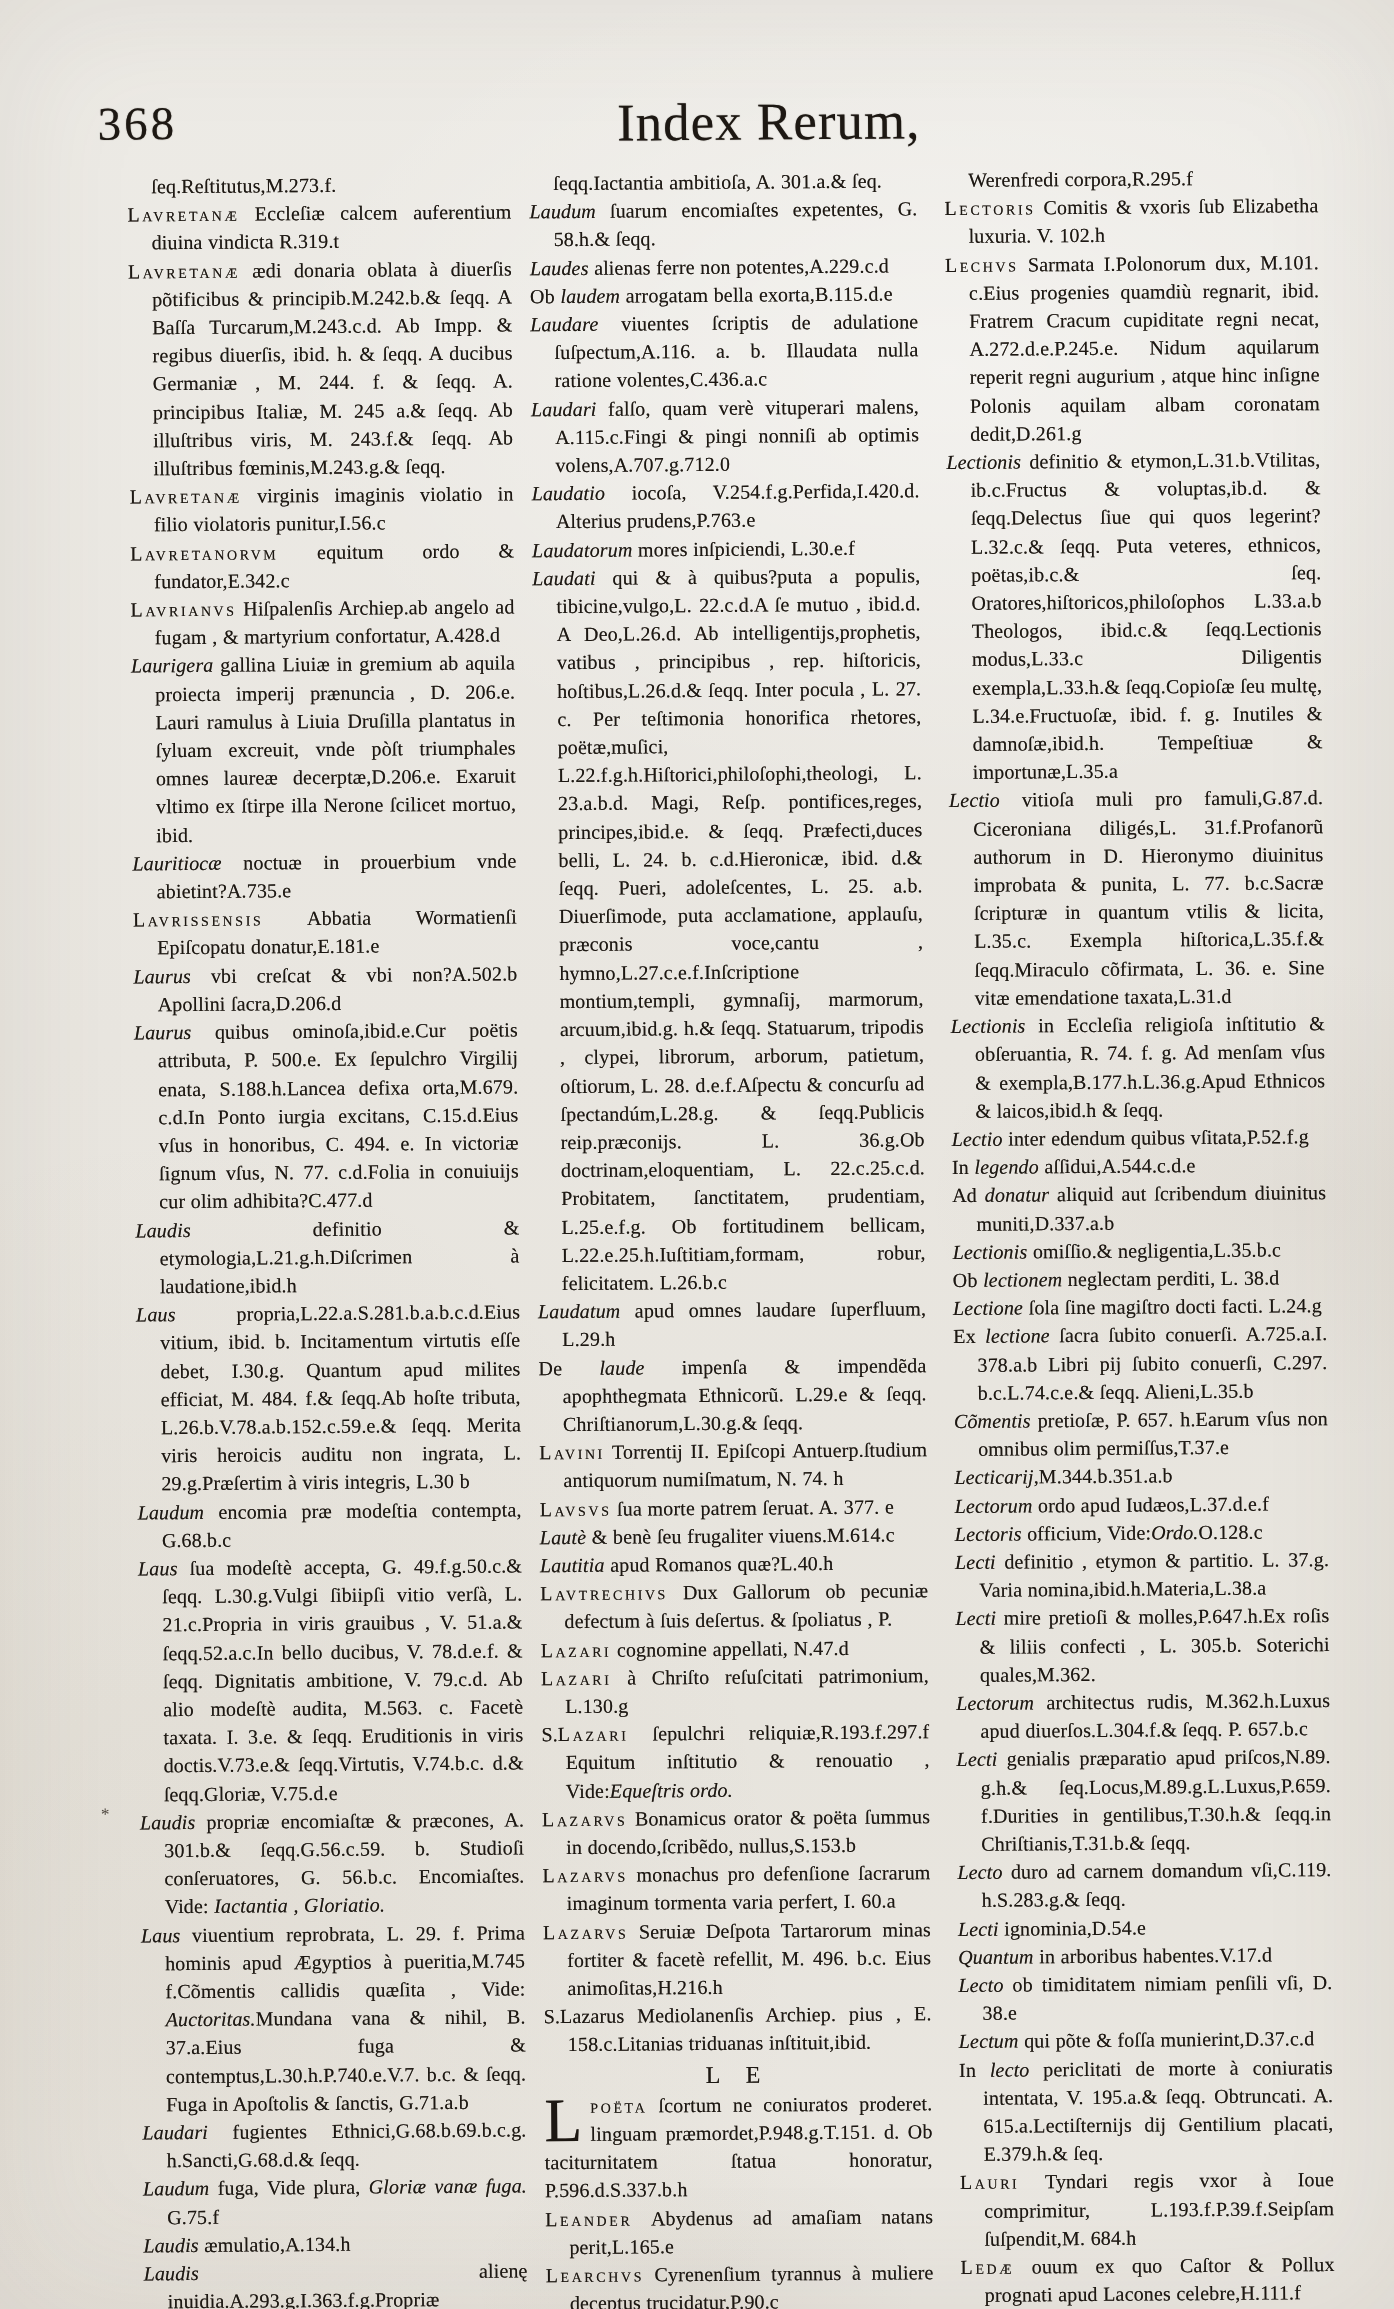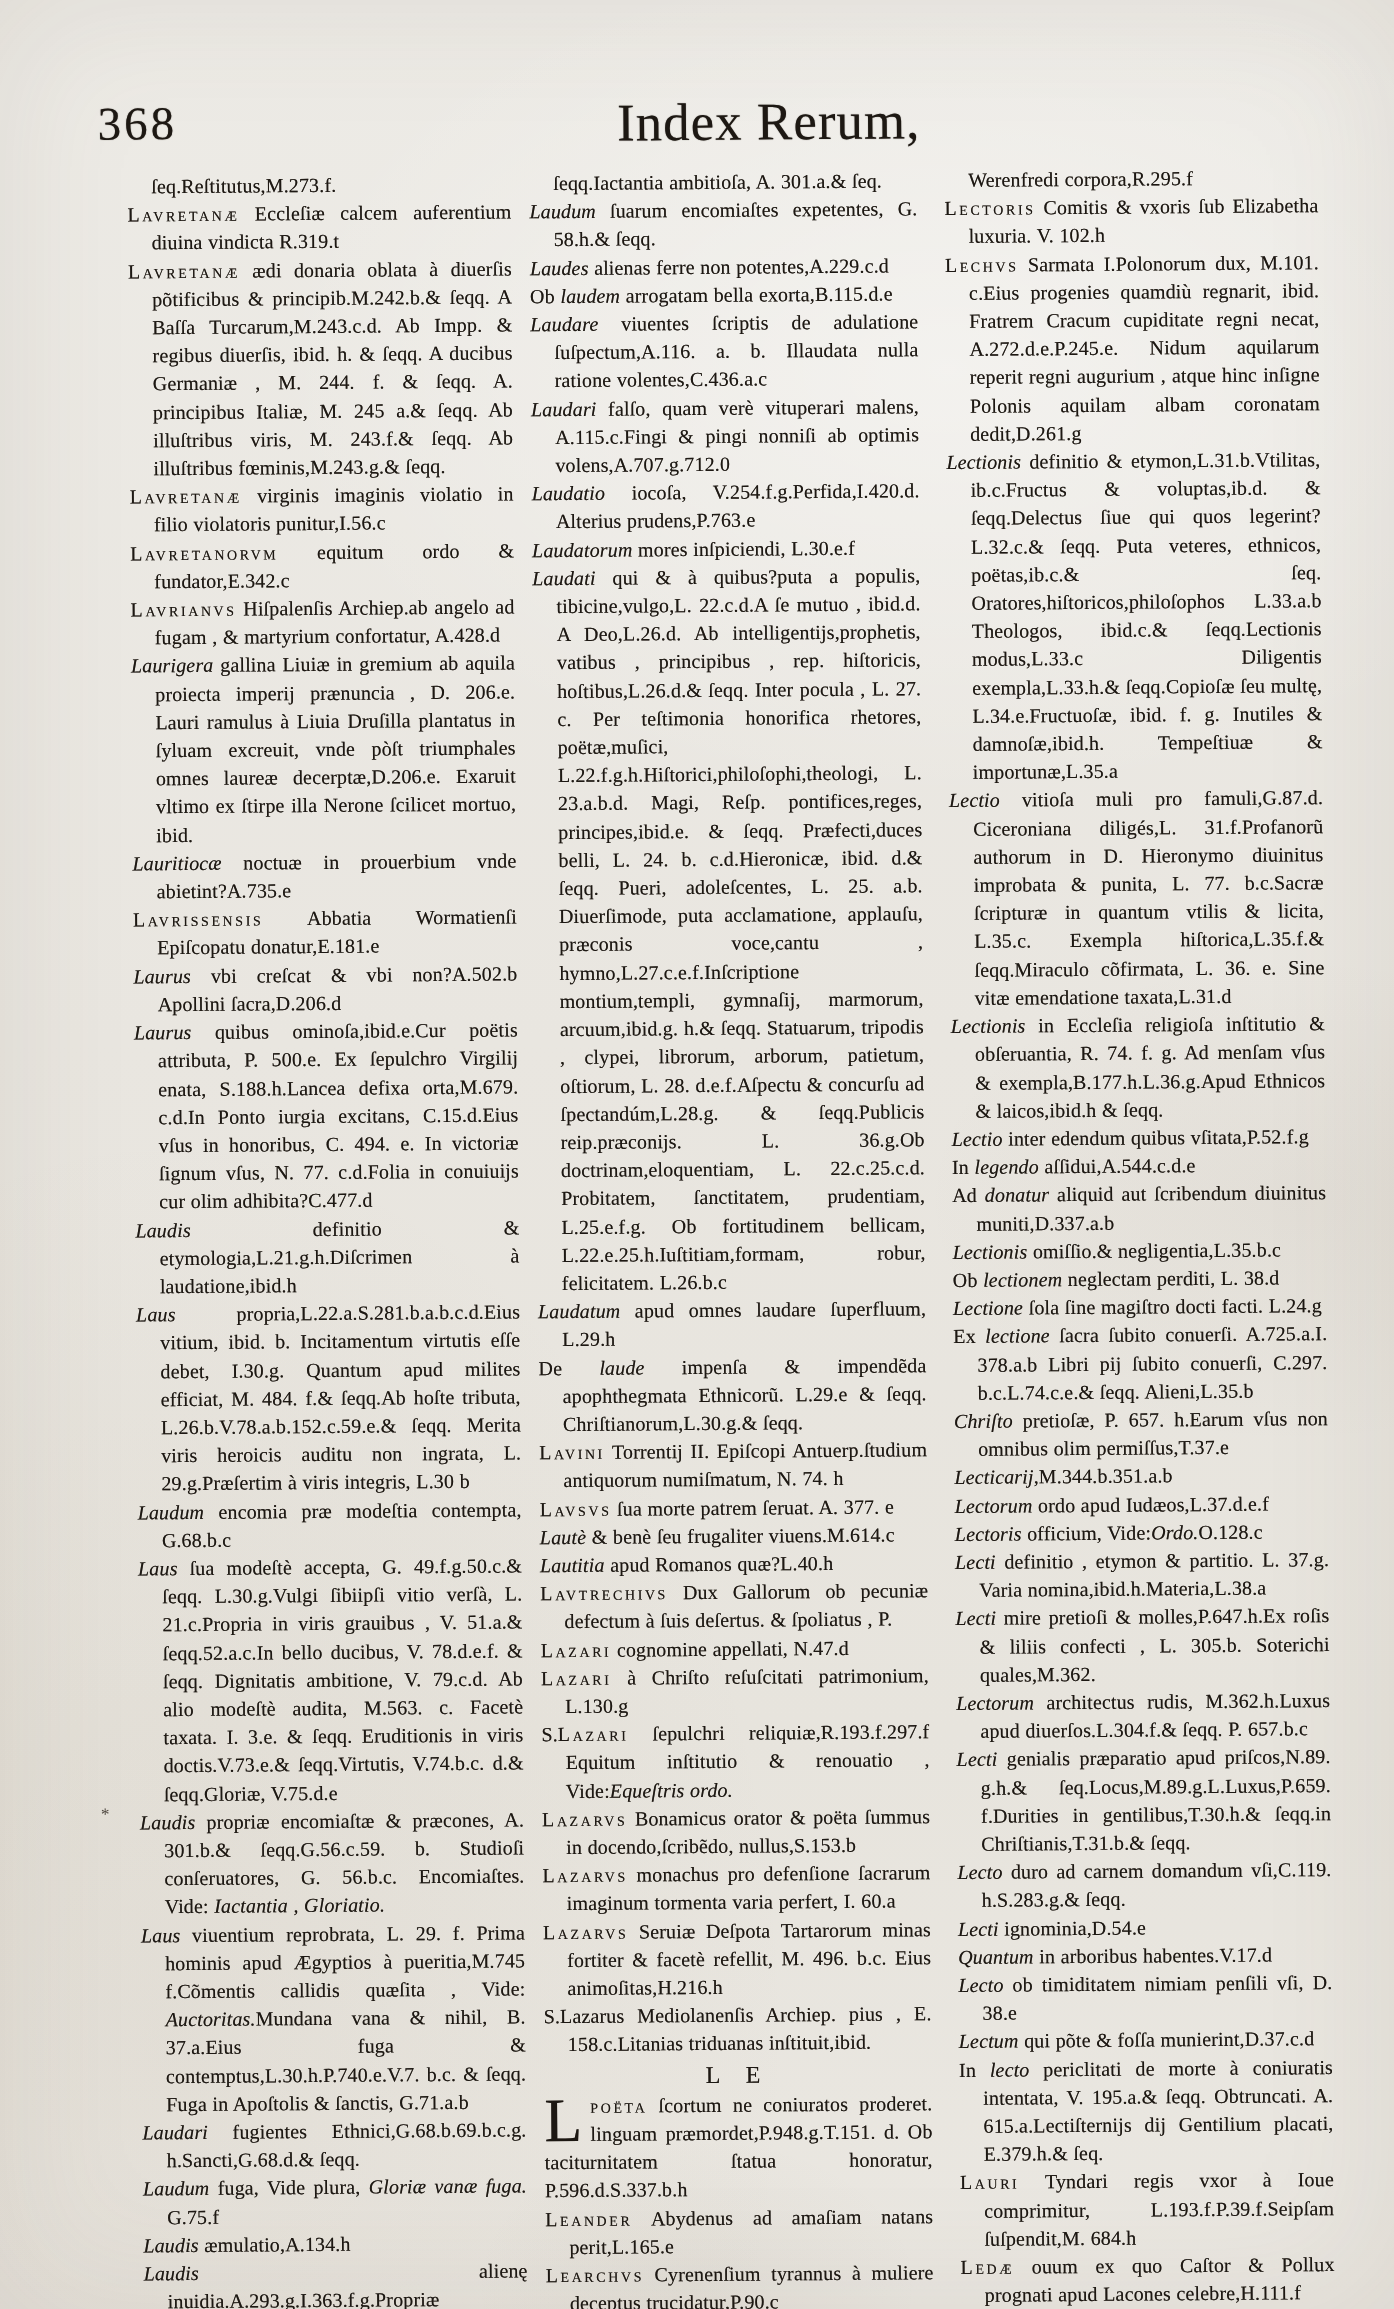--- a/index.html
+++ b/index.html
@@ -125,21 +125,21 @@
         <p class="entry"><span class="it">Lectionis</span><span class="rm"> definitio &amp; etymon,L.31.b.Vtilitas, ib.c.Fructus &amp; voluptas,ib.d. &amp; ſeqq.Delectus ſiue qui quos legerint?L.32.c.&amp; ſeqq. Puta veteres, ethnicos, poëtas,ib.c.&amp; ſeq. Oratores,hiſtoricos,philoſophos L.33.a.b Theologos, ibid.c.&amp; ſeqq.Lectionis modus,L.33.c Diligentis exempla,L.33.h.&amp; ſeqq.Copioſæ ſeu multę, L.34.e.Fructuoſæ, ibid. f. g. Inutiles &amp; damnoſæ,ibid.h. Tempeſtiuæ &amp; importunæ,L.35.a</span></p>
         <p class="entry"><span class="it">Lectio</span><span class="rm"> vitioſa muli pro famuli,G.87.d. Ciceroniana diligés,L. 31.f.Profanorũ authorum in D. Hieronymo diuinitus improbata &amp; punita, L. 77. b.c.Sacræ ſcripturæ in quantum vtilis &amp; licita, L.35.c. Exempla hiſtorica,L.35.f.&amp; ſeqq.Miraculo cõfirmata, L. 36. e. Sine vitæ emendatione taxata,L.31.d</span></p>
         <p class="entry"><span class="it">Lectionis</span><span class="rm"> in Eccleſia religioſa inſtitutio &amp; obſeruantia, R. 74. f. g. Ad menſam vſus &amp; exempla,B.177.h.L.36.g.Apud Ethnicos &amp; laicos,ibid.h &amp; ſeqq.</span></p>
         <p class="entry"><span class="it">Lectio</span><span class="rm"> inter edendum quibus vſitata,P.52.f.g</span></p>
         <p class="entry"><span class="rm">In </span><span class="it">legendo</span><span class="rm"> aſſidui,A.544.c.d.e</span></p>
         <p class="entry"><span class="rm">Ad </span><span class="it">donatur</span><span class="rm"> aliquid aut ſcribendum diuinitus muniti,D.337.a.b</span></p>
         <p class="entry"><span class="it">Lectionis</span><span class="rm"> omiſſio.&amp; negligentia,L.35.b.c</span></p>
         <p class="entry"><span class="rm">Ob </span><span class="it">lectionem</span><span class="rm"> neglectam perditi, L. 38.d</span></p>
         <p class="entry"><span class="it">Lectione</span><span class="rm"> ſola ſine magiſtro docti facti. L.24.g</span></p>
         <p class="entry"><span class="rm">Ex </span><span class="it">lectione</span><span class="rm"> ſacra ſubito conuerſi. A.725.a.I. 378.a.b Libri pij ſubito conuerſi, C.297. b.c.L.74.c.e.&amp; ſeqq. Alieni,L.35.b</span></p>
-        <p class="entry"><span class="it">Chriſto</span><span class="rm"> pretioſæ, P. 657. h.Earum vſus non omnibus olim permiſſus,T.37.e</span></p>
+        <p class="entry"><span class="it">Cõmentis</span><span class="rm"> pretioſæ, P. 657. h.Earum vſus non omnibus olim permiſſus,T.37.e</span></p>
         <p class="entry"><span class="it">Lecticarij</span><span class="rm">,M.344.b.351.a.b</span></p>
         <p class="entry"><span class="it">Lectorum</span><span class="rm"> ordo apud Iudæos,L.37.d.e.f</span></p>
         <p class="entry"><span class="it">Lectoris</span><span class="rm"> officium, Vide:</span><span class="it">Ordo.</span><span class="rm">O.128.c</span></p>
         <p class="entry"><span class="it">Lecti</span><span class="rm"> definitio , etymon &amp; partitio. L. 37.g. Varia nomina,ibid.h.Materia,L.38.a</span></p>
         <p class="entry"><span class="it">Lecti</span><span class="rm"> mire pretioſi &amp; molles,P.647.h.Ex roſis &amp; liliis confecti , L. 305.b. Soterichi quales,M.362.</span></p>
         <p class="entry"><span class="it">Lectorum</span><span class="rm"> architectus rudis, M.362.h.Luxus apud diuerſos.L.304.f.&amp; ſeqq. P. 657.b.c</span></p>
         <p class="entry"><span class="it">Lecti</span><span class="rm"> genialis præparatio apud priſcos,N.89. g.h.&amp; ſeq.Locus,M.89.g.L.Luxus,P.659. f.Durities in gentilibus,T.30.h.&amp; ſeqq.in Chriſtianis,T.31.b.&amp; ſeqq.</span></p>
         <p class="entry"><span class="it">Lecto</span><span class="rm"> duro ad carnem domandum vſi,C.119. h.S.283.g.&amp; ſeqq.</span></p>
         <p class="entry"><span class="it">Lecti</span><span class="rm"> ignominia,D.54.e</span></p>
         <p class="entry"><span class="it">Quantum</span><span class="rm"> in arboribus habentes.V.17.d</span></p>

